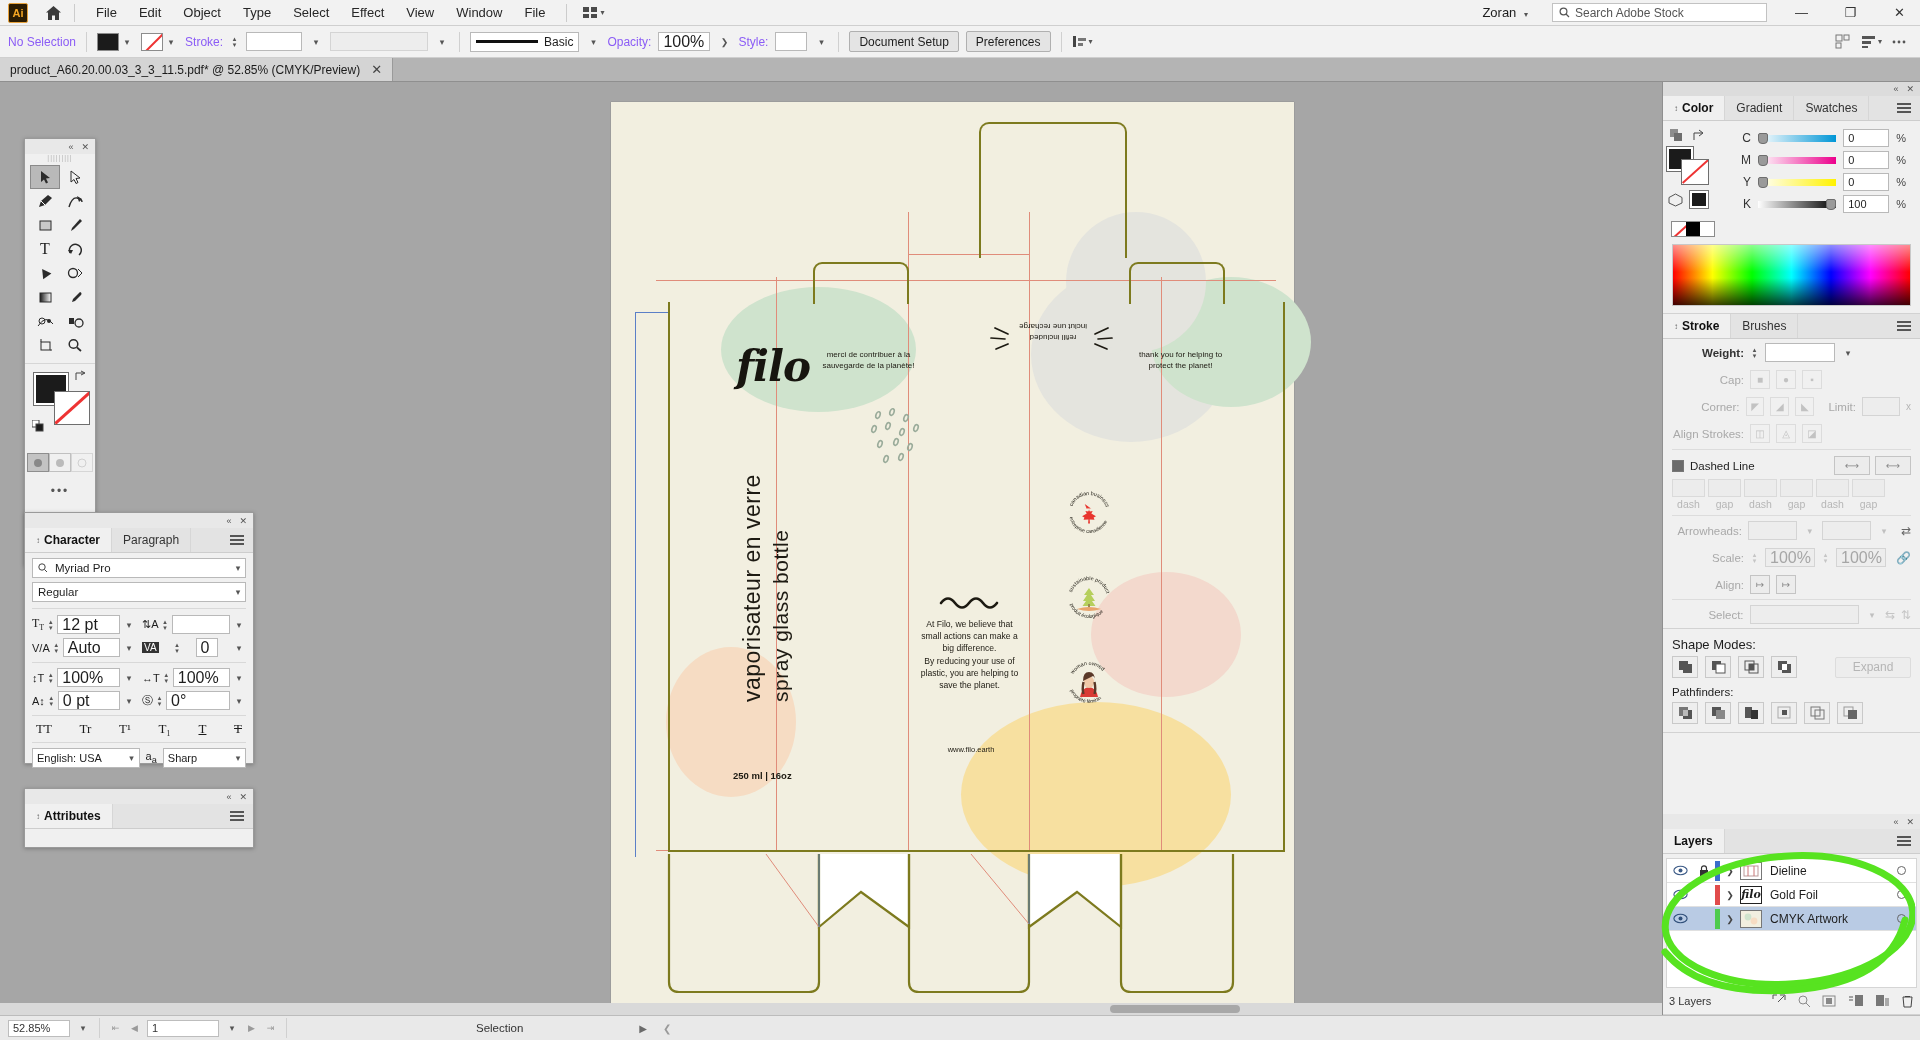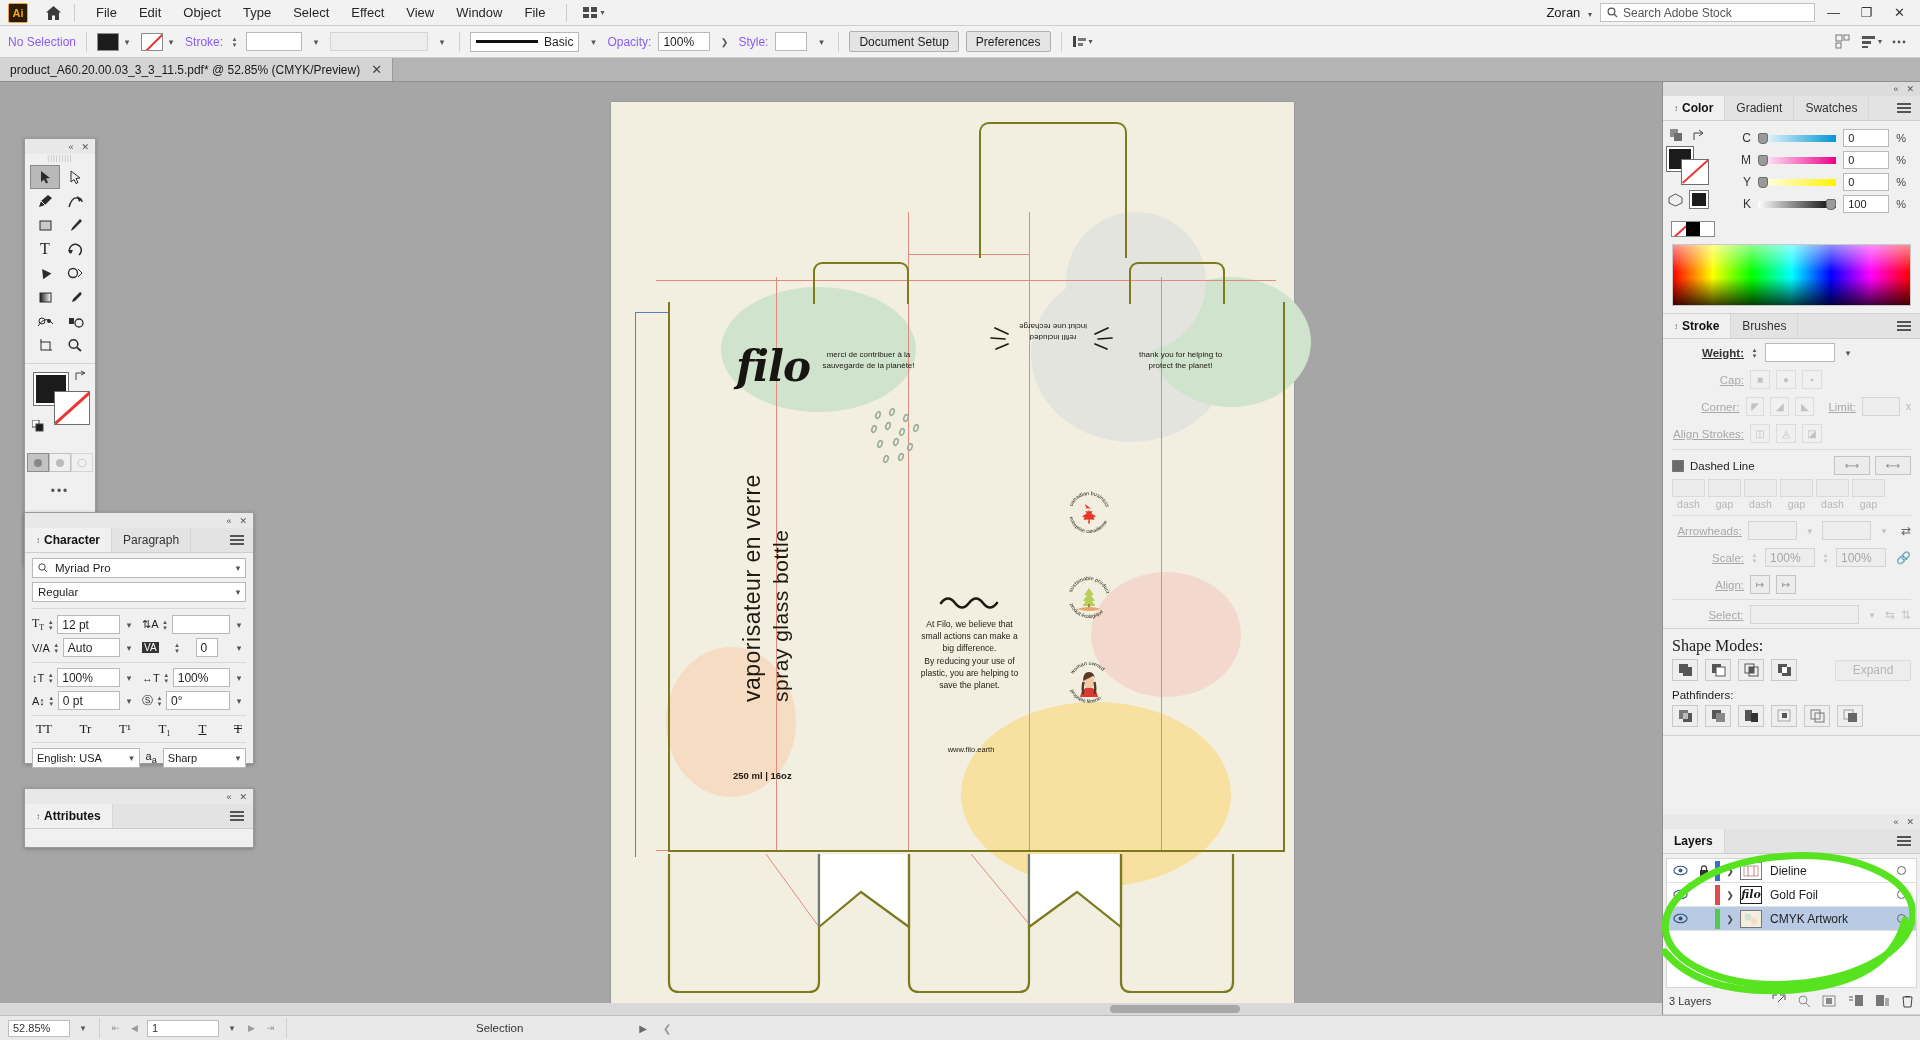--- a/index.html
+++ b/index.html
@@ -12,21 +12,21 @@
     position:absolute; top:0; left:0; width:1920px; height:26px;
     background:#f2f2f2; border-bottom:1px solid #cfcfcf;
     display:flex; align-items:center;
   }
   .ai-logo { width:20px; height:20px; margin-left:8px; background:#2b1c03;
     border:1px solid #e8a33d; border-radius:2px; color:#f5a623; font-size:11px;
     font-weight:bold; display:flex; align-items:center; justify-content:center;}
   .home-icon { margin-left:14px; width:22px; display:flex; justify-content:center; }
   .mb-sep { width:1px; height:18px; background:#ccc; margin:0 10px; }
   .menuitem { padding:4px 11px; font-size:13px; color:#262626; cursor:default; }
-  .mb-right { margin-left:auto; display:flex; align-items:center; gap:4px; padding-right:6px;}
+  .mb-right { margin-left:auto; display:flex; align-items:center; gap:20px; padding-right:6px;}
   .arrange-btn { display:flex; align-items:center; gap:3px; padding:3px 6px; }
   .sqgrid { width:14px; height:11px; display:grid; grid-template-columns:6px 6px; gap:2px;}
   .sqgrid i { background:#4a4a4a; display:block;}
   .zoran { font-size:13px; padding:0 4px; }
   .searchbox { display:flex; align-items:center; gap:5px; border:1px solid #c2c2c2;
     background:#fff; height:19px; padding:0 6px; width:215px; font-size:12px; color:#555;}
   .wbtn { width:29px; height:26px; display:flex; align-items:center; justify-content:center;
     font-size:13px; color:#333; }
 
   .ctrlbar {
@@ -37,21 +37,21 @@
   .cb-label { color:#8b5cf6; white-space:nowrap; }
   .swatch-dd { display:flex; align-items:center; gap:1px; }
   .swatch { width:22px; height:18px; border:1px solid #8c8c8c; background:#1b1b1b;}
   .swatch.none { background:#fff; position:relative; overflow:hidden;}
   .swatch.none:after { content:""; position:absolute; left:-4px; top:8px; width:32px;
     height:2px; background:#e33; transform:rotate(-45deg);}
   .dd-arrow { width:14px; height:18px; display:flex; align-items:center; justify-content:center;
     font-size:9px; color:#555; }
   .stepper { width:9px; display:flex; flex-direction:column; align-items:center; line-height:6px;
     font-size:7px; color:#555;}
-  .field { height:19px; border:1px solid #b9b9b9; background:#fff; font-size:12px;
+  .field { height:19px; border:1px solid #b9b9b9; background:#fff; font-size:16px;
     padding:0 4px; display:flex; align-items:center; }
   .field.dis { background:#ededed; border-color:#d4d4d4; color:#a6a6a6;}
   .cb-sep { width:1px; height:20px; background:#d0d0d0; margin:0 3px;}
   .basicstroke { display:flex; align-items:center; gap:6px; border:1px solid #b9b9b9;
     background:#fff; height:20px; padding:0 5px;}
   .strokeline { width:62px; height:3px; background:#111;}
   .btn { height:21px; border:1px solid #b0b0b0; background:#e4e4e4; padding:0 9px;
     font-size:12px; display:flex; align-items:center; border-radius:2px;}
 
   .tabbar { position:absolute; top:58px; left:0; width:1920px; height:24px;
@@ -95,21 +95,21 @@
     border:1px solid #6e6e6e; border-radius:2px 2px 4px 4px;}
   .snum { width:46px; height:18px; border:1px solid #b9b9b9; background:#fff;
      font-size:11px; padding:0 4px; display:flex; align-items:center;}
   .spect { height:62px; margin:7px 9px; border:1px solid #c8c8c8;
     background:linear-gradient(to right,#ff0000,#ffff00,#00ff00,#00ffff,#0000ff,#ff00ff,#ff0000);
     position:relative;}
   .spect:after { content:""; position:absolute; inset:0;
     background:linear-gradient(to bottom, rgba(255,255,255,.55), rgba(255,255,255,0) 45%, rgba(0,0,0,0) 55%, rgba(0,0,0,.75));}
 
   .prow { display:flex; align-items:center; gap:6px; padding:4px 9px; font-size:11.5px;}
-  .prow .lab { width:72px; text-align:right; color:#333;text-decoration:underline;}
+  .prow .lab { width:72px; text-align:right; color:#333;}
   .prow .lab.dis { color:#a9a9a9;}
   .iconbtn { width:20px; height:19px; border:1px solid #c4c4c4; background:#ececec;
      display:flex; align-items:center; justify-content:center; font-size:10px; color:#888;}
   .iconbtn.dis { color:#c2c2c2; background:#f0f0f0; border-color:#dcdcdc;}
   .dashcell { width:33px; height:18px; border:1px solid #dadada; background:#ececec;}
   .dashlbl { width:33px; text-align:center; font-size:10.5px; color:#b6b6b6;}
   .pfbtn { width:26px; height:22px; border:1px solid #c9c9c9; background:#eee;
      display:flex; align-items:center; justify-content:center;}
 
   .layersrow { height:24px; display:flex; align-items:center; gap:0; font-size:12px;
@@ -887,21 +887,21 @@
     <div class="prow">
       <span class="lab dis">Select:</span>
       <div class="field dis" style="width:110px"></div>
       <span class="dd-arrow" style="color:#c0c0c0">▾</span>
       <span style="color:#c5c5c5;font-size:12px">⇆</span>
       <span style="color:#c5c5c5;font-size:12px">⇅</span>
     </div>
   </div>
 
   <div class="panel" style="padding-bottom:6px;">
-    <div style="padding:8px 9px 2px 9px;font-size:16px;font-weight:normal;font-family:Liberation Serif, serif;">Shape Modes:</div>
+    <div style="padding:8px 9px 2px 9px;font-size:13px;font-weight:normal;">Shape Modes:</div>
     <div style="display:flex;gap:7px;padding:2px 9px;align-items:center;">
       <div class="pfbtn">
         <svg width="15" height="14" viewBox="0 0 15 14">
             <rect x="1" y="1" width="9" height="9" fill="#555"></rect>
             <rect x="5" y="4" width="9" height="9" fill="#555"></rect>
           </svg>
         </div>
       <div class="pfbtn">
         <svg width="15" height="14" viewBox="0 0 15 14">
             <rect x="1" y="1" width="9" height="9" fill="#555"></rect>

